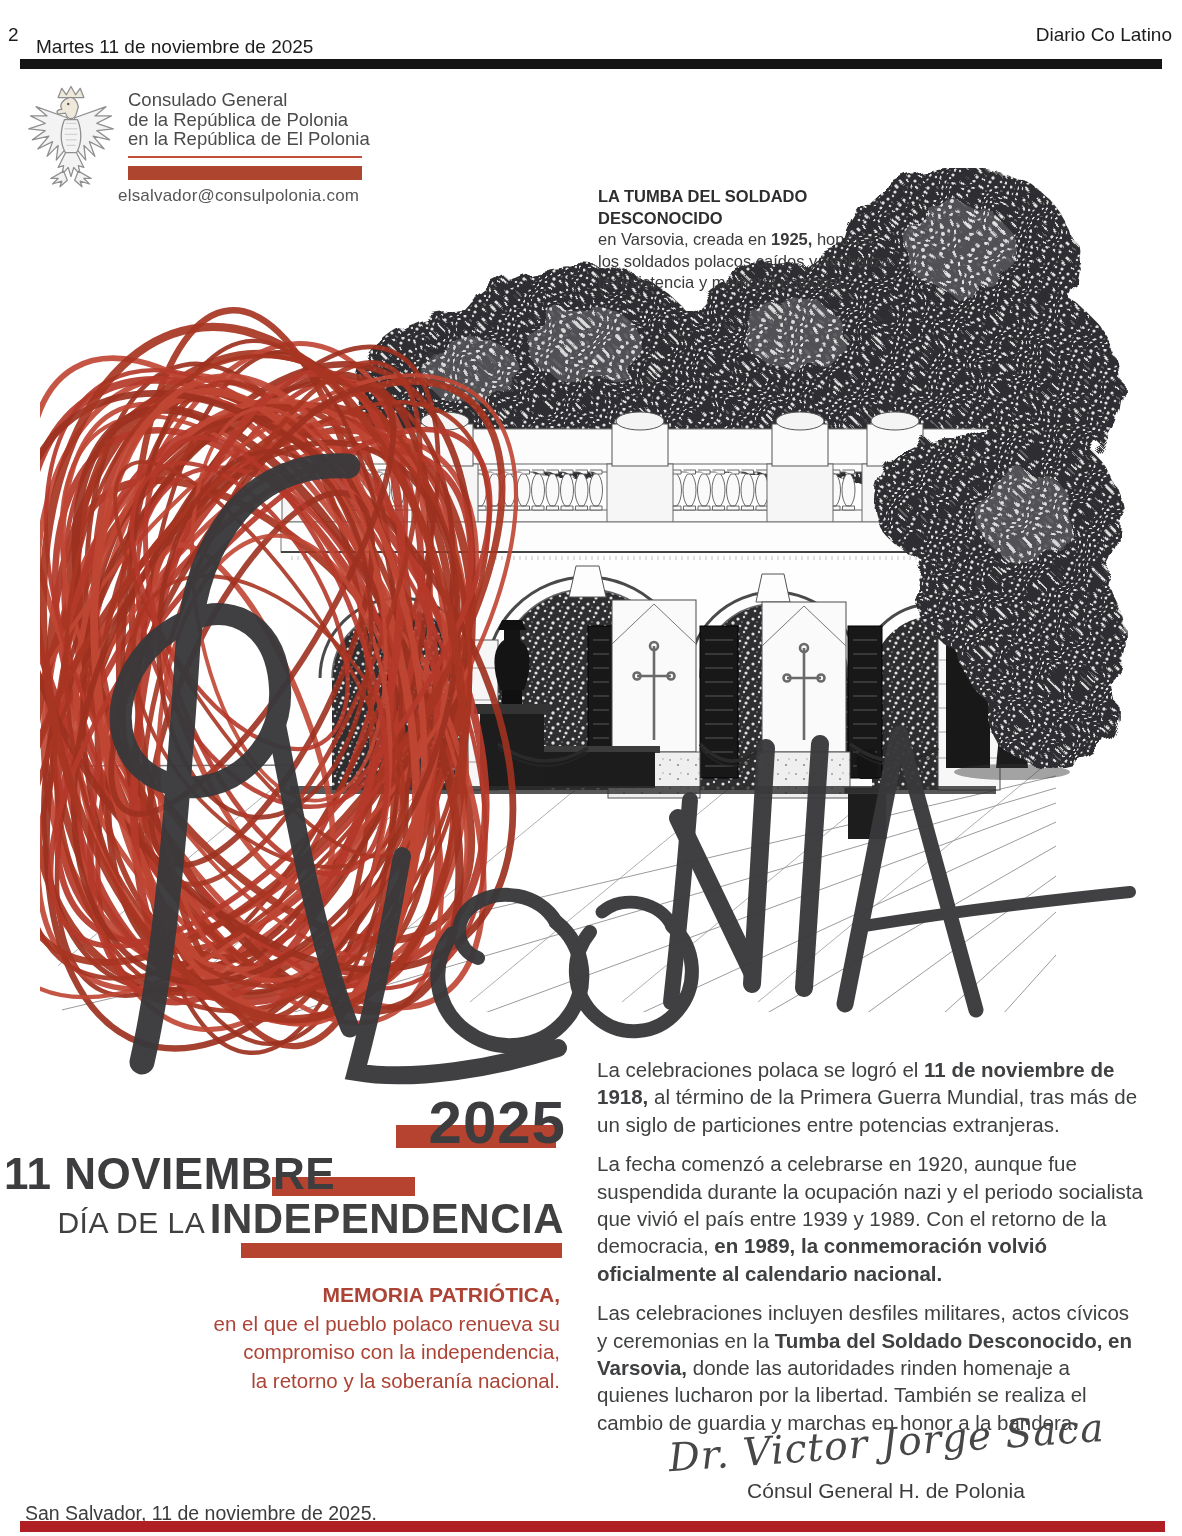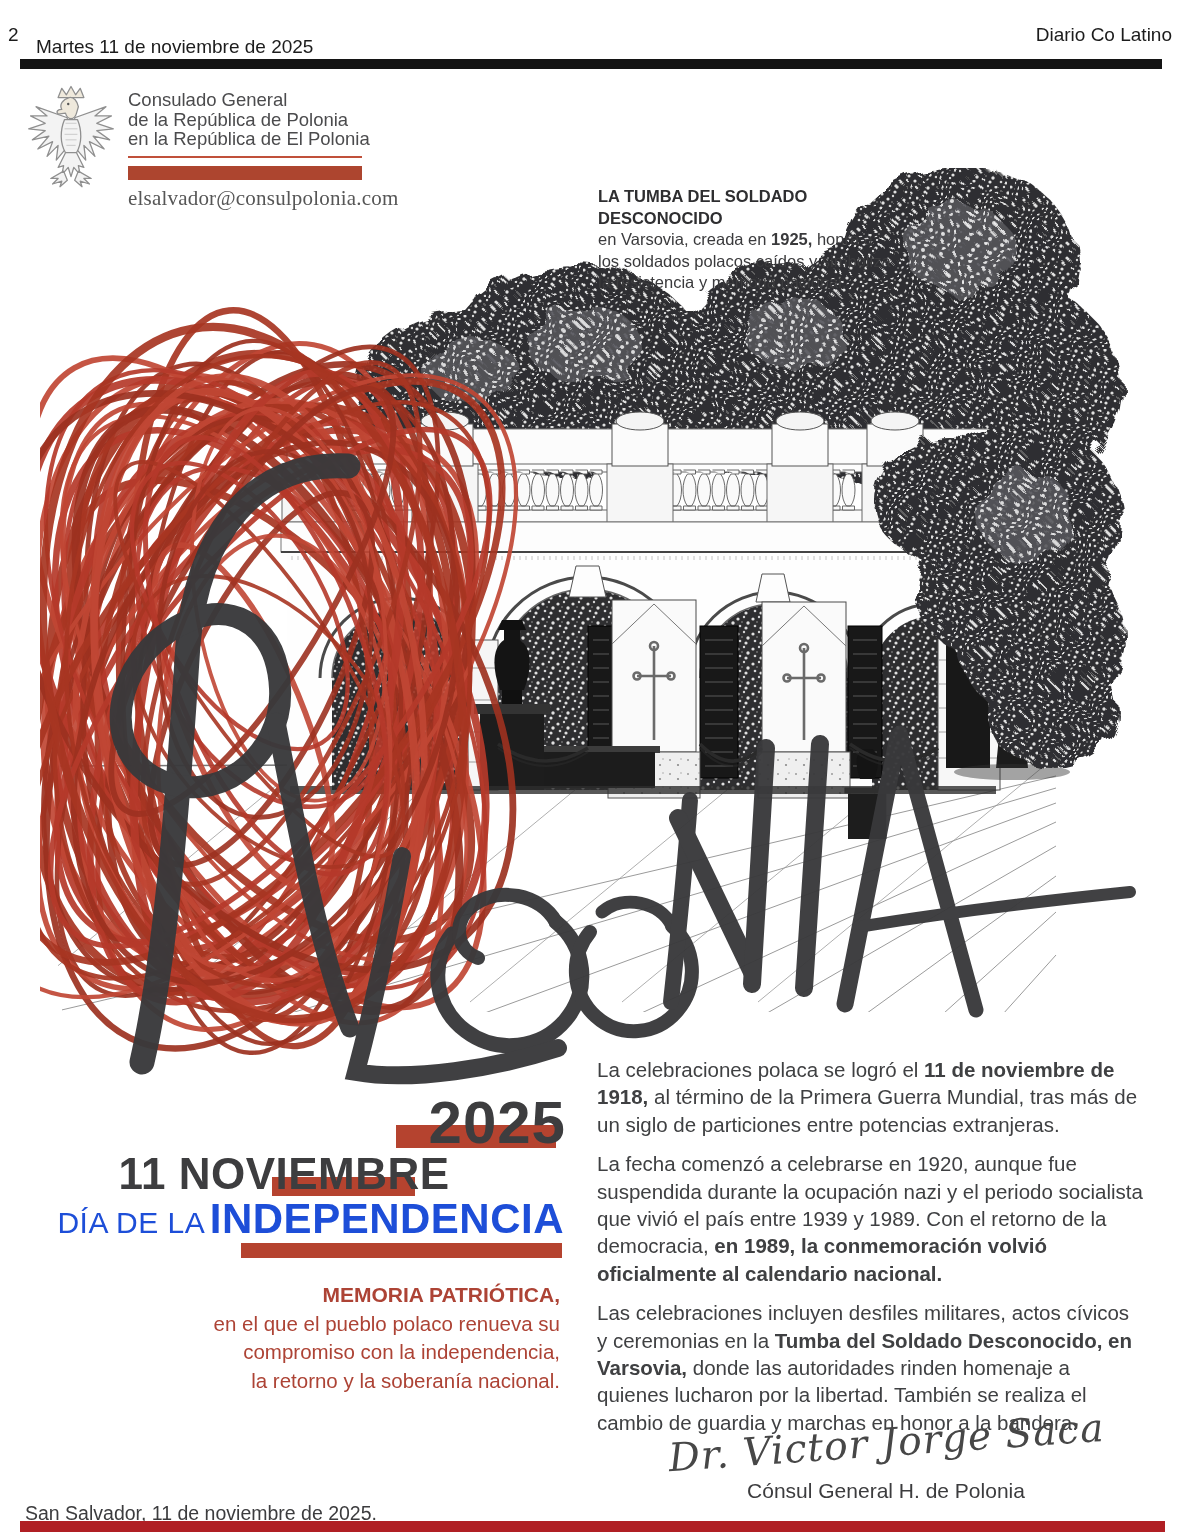--- a/index.html
+++ b/index.html
@@ -10,35 +10,35 @@
   .hdr .pn{position:absolute;left:8px;top:0;}
   .hdr .dt{position:absolute;left:36px;top:12px;}
   .hdr .np{position:absolute;right:10px;top:0;}
   .hdr-rule{position:absolute;top:59px;left:20px;width:1142px;height:10px;background:#141414;}
   
   .cons{position:absolute;left:25px;top:80px;width:360px;}
   .cons .eagle{position:absolute;left:0;top:2px;}
   .cons .nm{position:absolute;left:103px;top:10px;font-size:18.5px;line-height:19.5px;color:#4b4b4d;font-weight:500;}
   .cons .thin{position:absolute;left:103px;top:76px;width:234px;height:2px;background:#c0503a;}
   .cons .bar{position:absolute;left:103px;top:86px;width:234px;height:14px;background:#ad452f;}
-  .cons .em{position:absolute;left:103px;top:106px;font-size:21px;color:#565656;letter-spacing:.2px;font-family:Liberation Serif, serif;}
+  .cons .em{position:absolute;left:93px;top:106px;font-size:17px;color:#565656;letter-spacing:.2px;}
   
   .cap{position:absolute;left:598px;top:186px;width:296px;font-size:16.5px;line-height:21.5px;color:#3a3a3c;z-index:6;}
   .cap .t{font-weight:700;color:#2e2e30;}
   
   .art{position:absolute;left:40px;top:168px;width:1100px;height:940px;z-index:3;pointer-events:none;}
   
   .tblock{position:absolute;left:4px;top:1085px;width:560px;height:180px;z-index:5;}
   .rbar{position:absolute;background:#b5432f;}
   .bar2025{left:392px;top:40px;width:160px;height:23px;}
   .barnov{left:268px;top:92px;width:143px;height:19px;}
   .barind{left:237px;top:158px;width:321px;height:15px;}
   .y2025{position:absolute;right:-2px;top:8px;left:0;text-align:right;font-size:60px;font-weight:700;color:#3d3d3f;letter-spacing:1px;line-height:1;}
-  .nov{position:absolute;right:0;top:67px;left:0;text-align:center;font-size:44px;font-weight:600;color:#3d3d3f;line-height:1;letter-spacing:.5px;}
-  .dia{position:absolute;right:0;top:113px;left:0;text-align:right;color:#1d4ed8;line-height:1;}
+  .nov{position:absolute;right:0;top:67px;left:0;text-align:left;font-size:44px;font-weight:600;color:#3d3d3f;line-height:1;letter-spacing:.5px;}
+  .dia{position:absolute;right:0;top:113px;left:0;text-align:right;color:#404040;line-height:1;}
   .dia .sm{font-size:30px;font-weight:500;letter-spacing:.5px;}
   .dia .lg{font-size:42px;font-weight:600;letter-spacing:.5px;}
   
   .motto{position:absolute;left:160px;top:1281px;width:400px;text-align:right;color:#ad4335;font-size:20.5px;line-height:28.5px;}
   .motto .b{font-weight:700;font-size:21px;}
   
   .body{position:absolute;left:597px;top:1056px;width:548px;font-size:20.5px;line-height:27.4px;color:#3f4042;z-index:6;}
   .body p{margin:0 0 12px 0;}
   
   .sig{position:absolute;left:666px;top:1420px;width:440px;text-align:center;z-index:6;}

